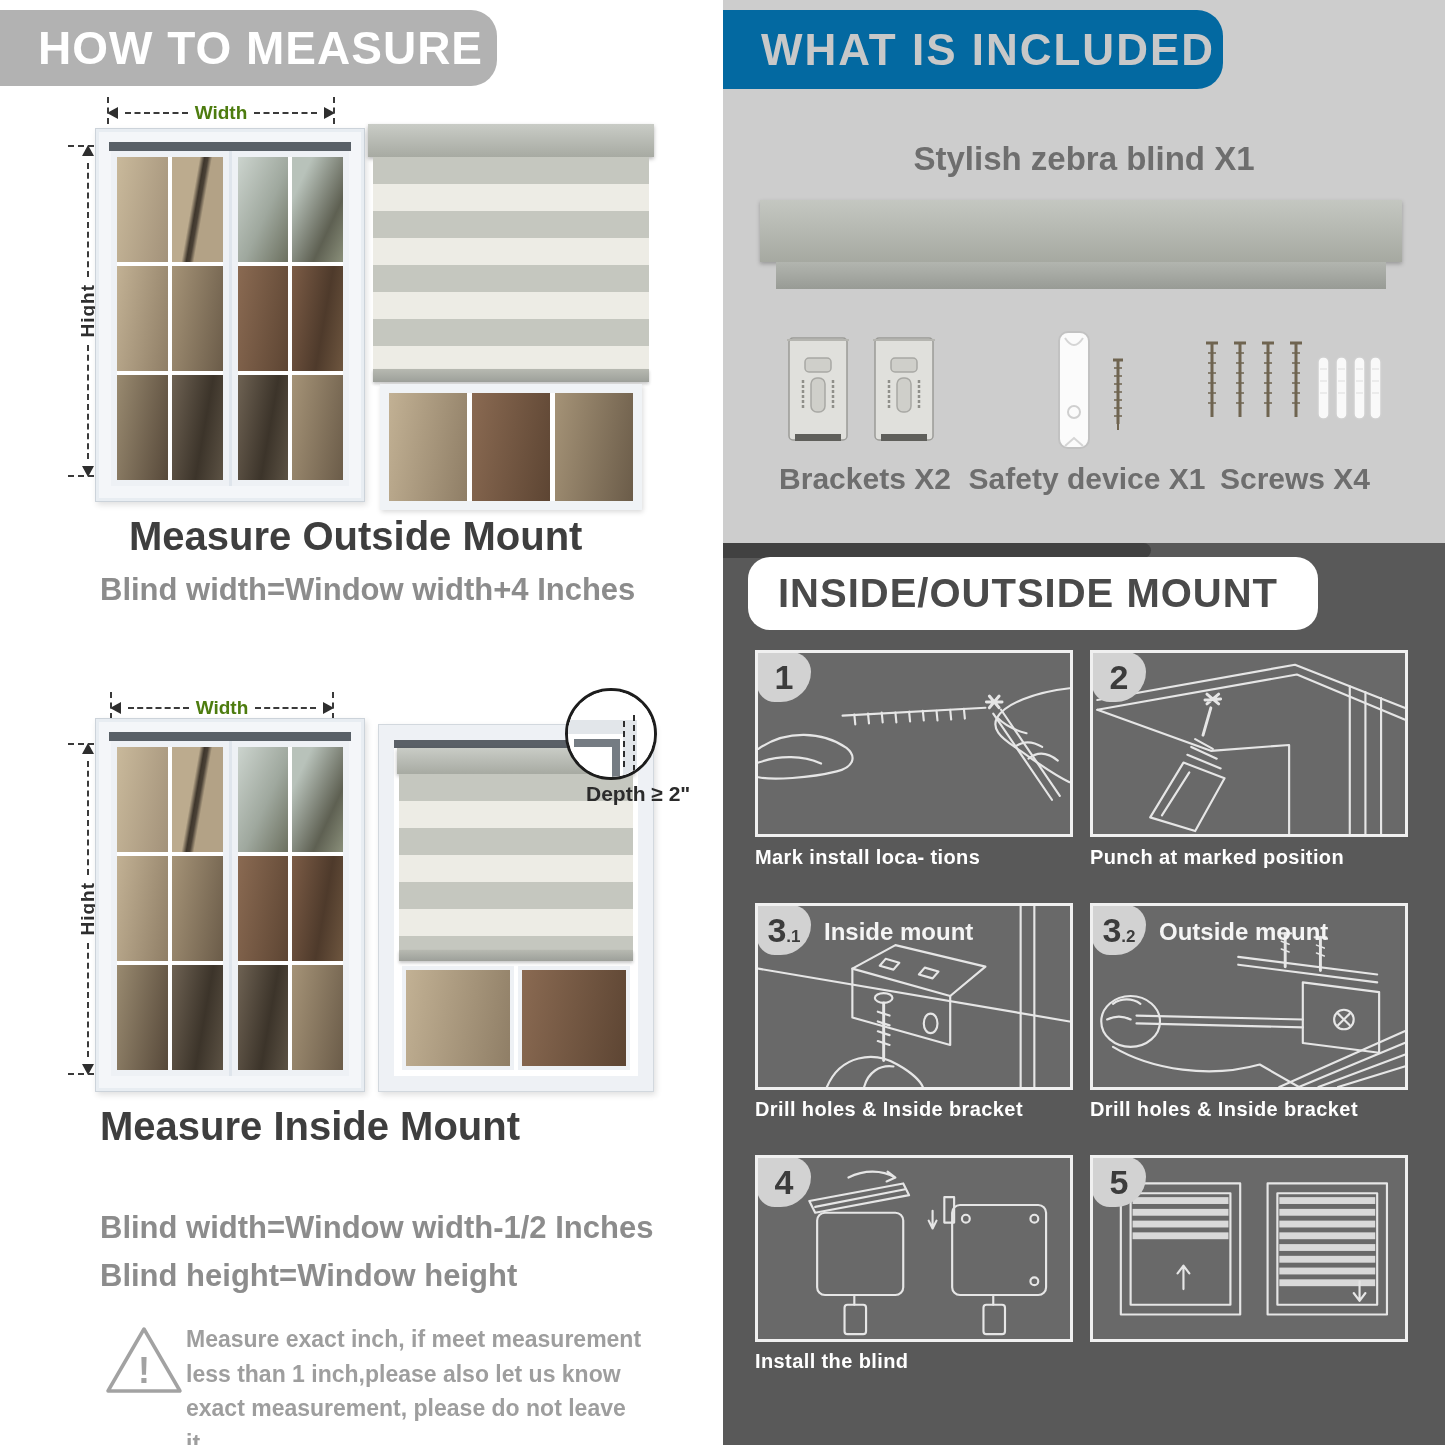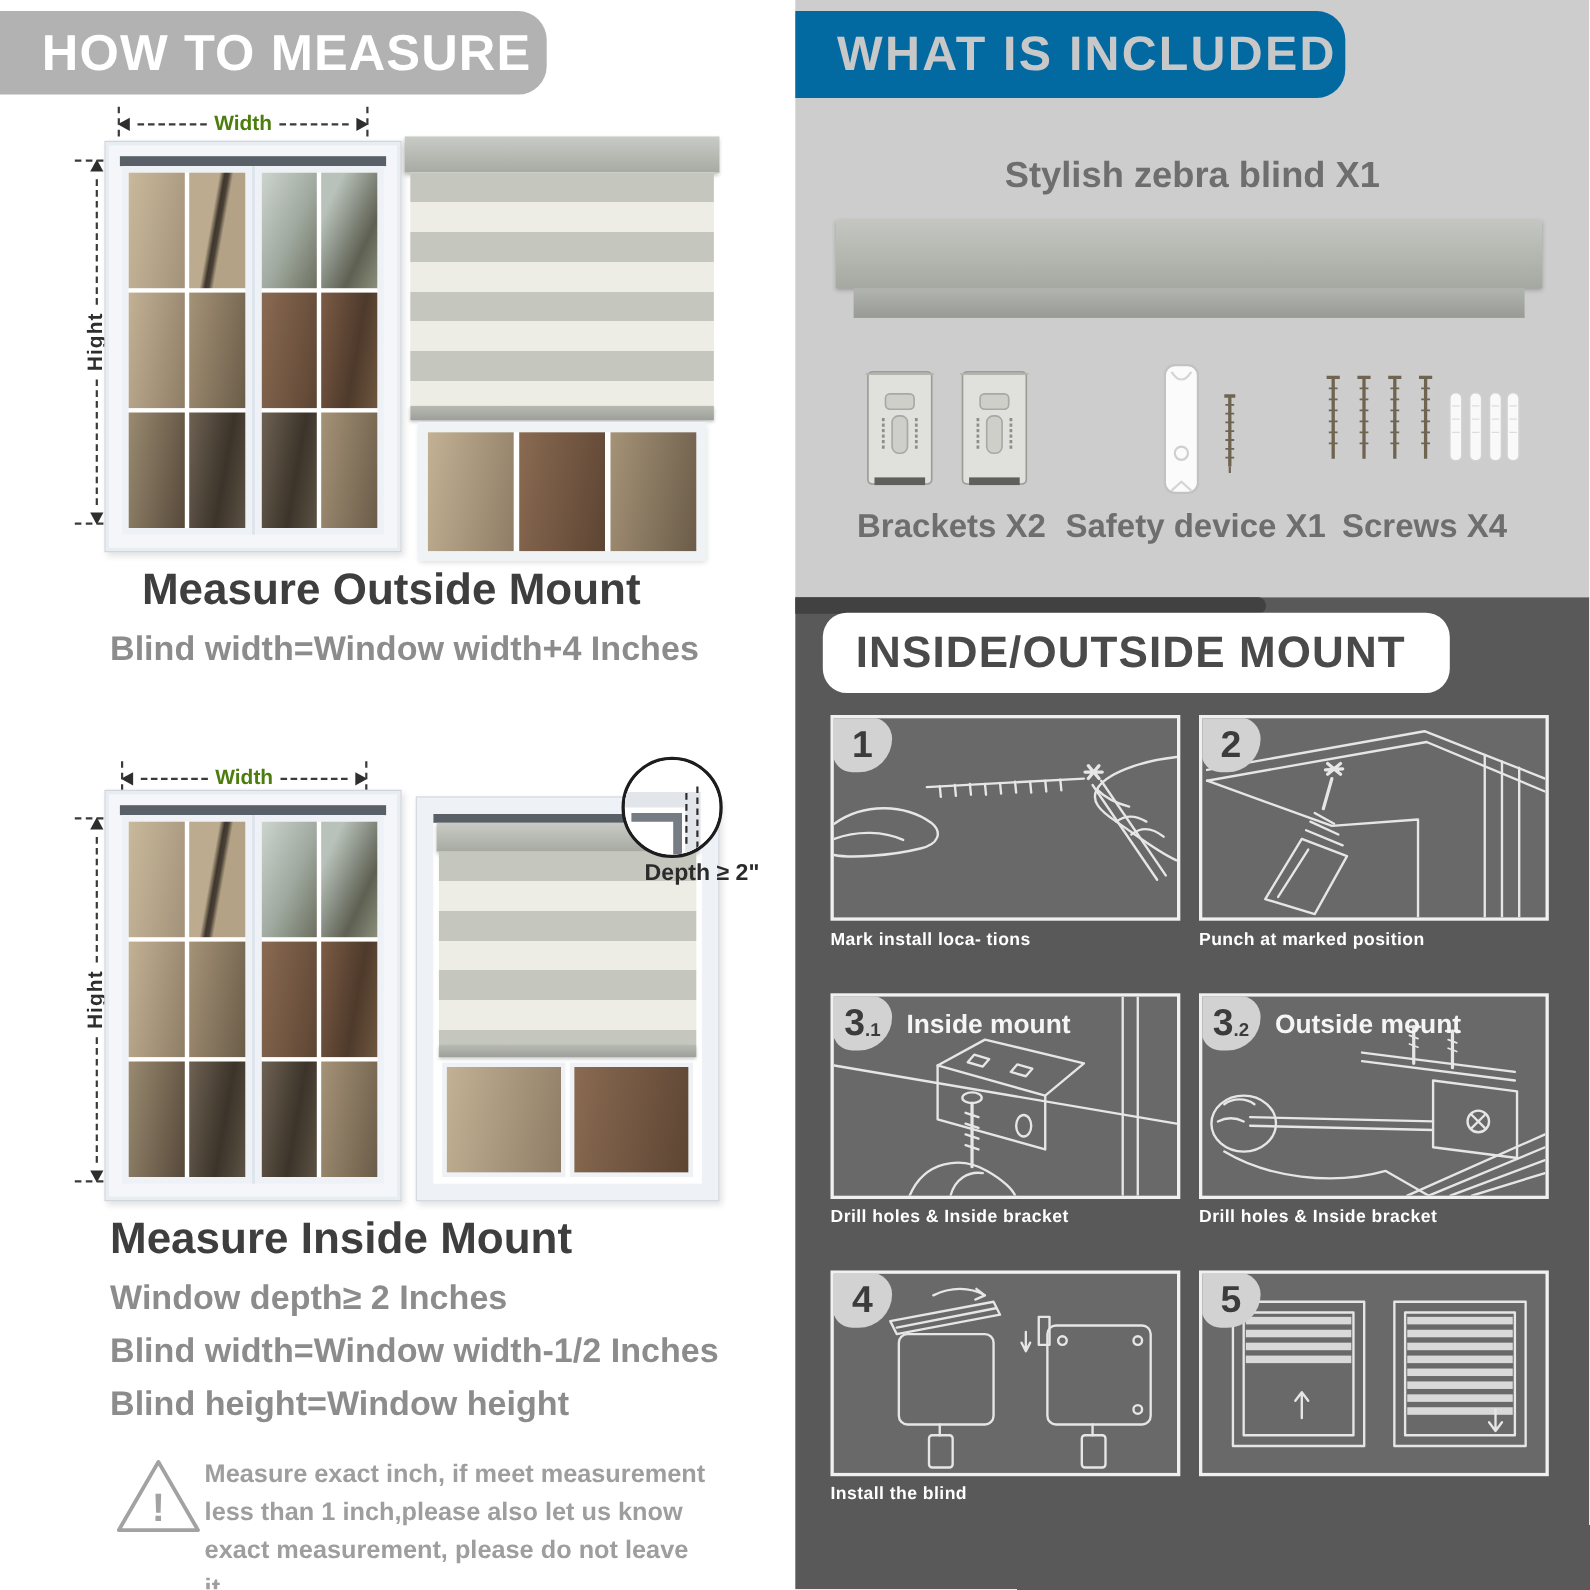--- a/index.html
+++ b/index.html
@@ -97,21 +97,21 @@
     color:#4a4a4a;font-size:40px;font-weight:bold;letter-spacing:1px;}
   .panel{position:absolute;width:318px;height:187px;background:#696969;border:3px solid #f0f0f0;
     box-sizing:border-box;overflow:hidden;}
   .panel svg.art{position:absolute;inset:0;width:100%;height:100%;}
   .badge{position:absolute;top:-1px;left:-1px;min-width:54px;height:50px;background:#d2d2d2;
     border-radius:0 22px 34px 20px;display:flex;align-items:center;justify-content:center;
     color:#3c3c3c;font-weight:bold;z-index:3;padding:0 6px;box-sizing:border-box;}
   .badge .n{font-size:34px;line-height:1;}
   .badge .s{font-size:17px;line-height:1;margin-top:12px;}
   .panel-title{position:absolute;left:66px;top:12px;color:#f5f5f5;font-size:24px;font-weight:bold;z-index:3;}
-  .caption{position:absolute;width:340px;color:#ffffff;font-size:16px;font-weight:bold;letter-spacing:.4px;}
+  .caption{position:absolute;width:340px;color:#ffffff;font-size:20px;font-weight:bold;letter-spacing:.4px;}
 </style>
 </head>
 <body>
 
 <div class="canvas">
 
   <div class="abs left-header">
     <span>HOW TO MEASURE</span>
   </div>
 
@@ -231,21 +231,20 @@
       <rect x="0" y="0" width="86" height="86" fill="#ffffff"></rect>
       <path d="M0,36 H62 V86" stroke="#e2e6ea" stroke-width="14" fill="none"></path>
       <path d="M6,52 H48 V86" stroke="#757c83" stroke-width="8" fill="none"></path>
       <path d="M66,24 V80" stroke="#2d2d2d" stroke-width="2" stroke-dasharray="6 4" fill="none"></path>
       <path d="M56,30 V78" stroke="#2d2d2d" stroke-width="2" stroke-dasharray="6 4" fill="none"></path>
     </svg>
   </div>
   <div class="abs depth-label">Depth ≥ 2"</div>
 
   <div class="abs h1-dark" style="left:100px;top:1104px;">Measure Inside Mount</div>
-  <div class="abs body-line" style="left:100px;top:1162px;">Window depth≥ 2 Inches</div>
   <div class="abs body-line" style="left:100px;top:1210px;">Blind width=Window width-1/2 Inches</div>
   <div class="abs body-line" style="left:100px;top:1258px;text-align:right;">Blind height=Window height</div>
 
   <div class="abs" style="left:102px;top:1322px;width:84px;height:78px;">
     <svg width="84" height="78" viewBox="0 0 84 78">
       <path d="M42,7 L78,69 L6,69 Z" fill="none" stroke="#a2a2a2" stroke-width="3.5" stroke-linejoin="round"></path>
     </svg>
     <span class="warn-mark" style="position:absolute;left:36px;top:28px;">!</span>
   </div>
   <div class="abs warn-text" style="left:186px;top:1322px;width:460px;">Measure exact inch, if meet measurement less than 1 inch,please also let us know exact measurement, please do not leave it</div>

